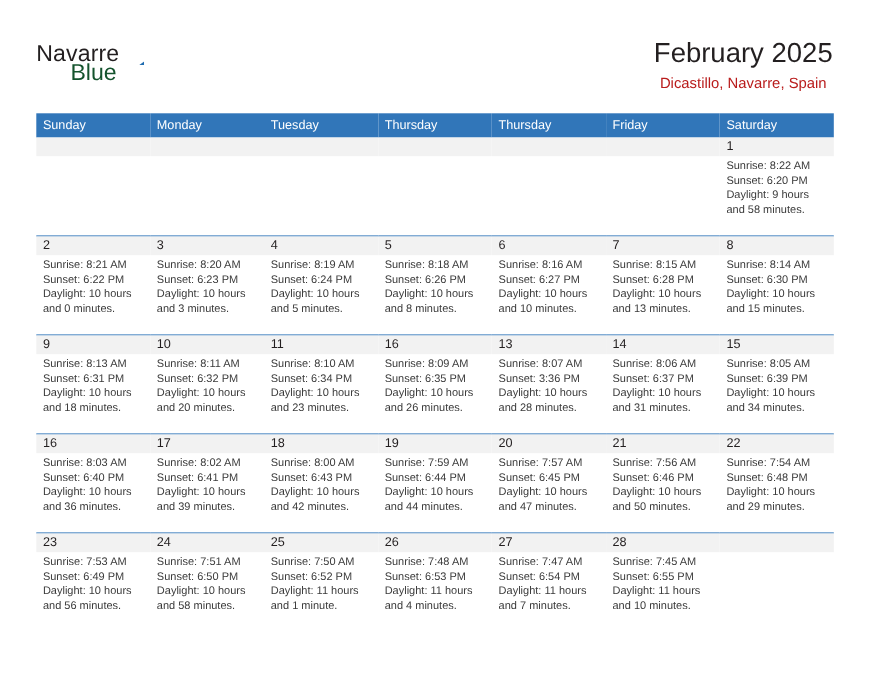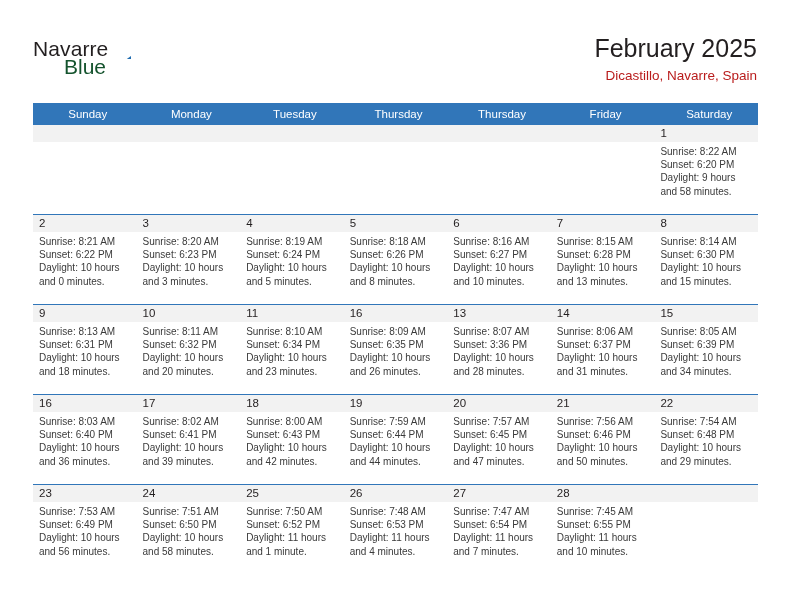--- a/index.html
+++ b/index.html
@@ -62,21 +62,21 @@
     width: 0;
     height: 0;
     border-left: 28px solid transparent;
     border-bottom: 20px solid #1f6cb0;
   }
 
   .title-block {
     position: absolute;
     right: 35px;
     top: 34px;
-    text-align: right;
+    text-align: center;
   }
   .cal-title {
     font-size: 25px;
     color: #231f20;
     line-height: 29px;
     white-space: nowrap;
     font-family: "Liberation Sans", sans-serif;
   }
   .cal-subtitle {
     margin-top: 5px;
@@ -94,21 +94,21 @@
     top: 103px;
     width: 725px;
     border-collapse: collapse;
     table-layout: fixed;
   }
   .calendar th {
     background: #3176b9;
     color: #ffffff;
     font-size: 11.5px;
     font-weight: normal;
-    text-align: center;
+    text-align: left;
     padding: 5px 0 5px 6px;
     height: 12px;
     font-family: "Liberation Sans", sans-serif;
   }
   .calendar td {
     vertical-align: top;
     padding: 0;
     width: 103.57px;
     border-top: 1px solid #3176b9;
   }

